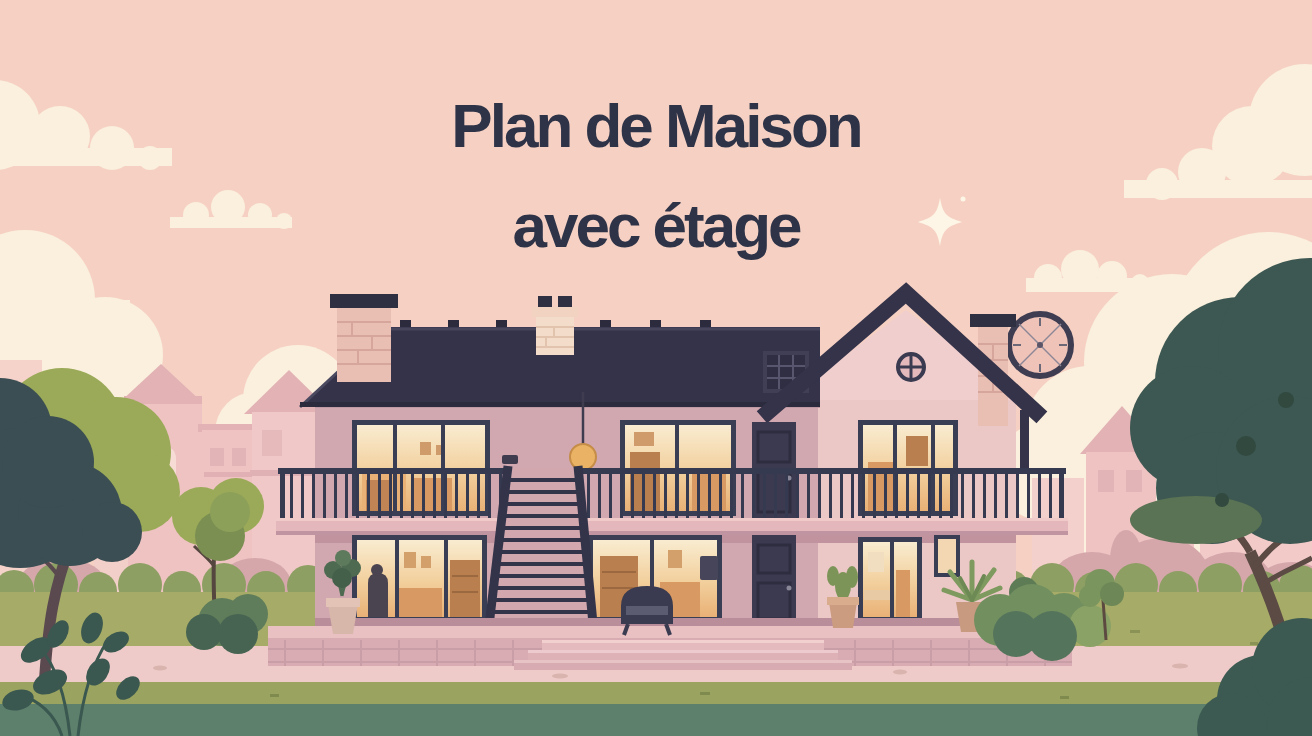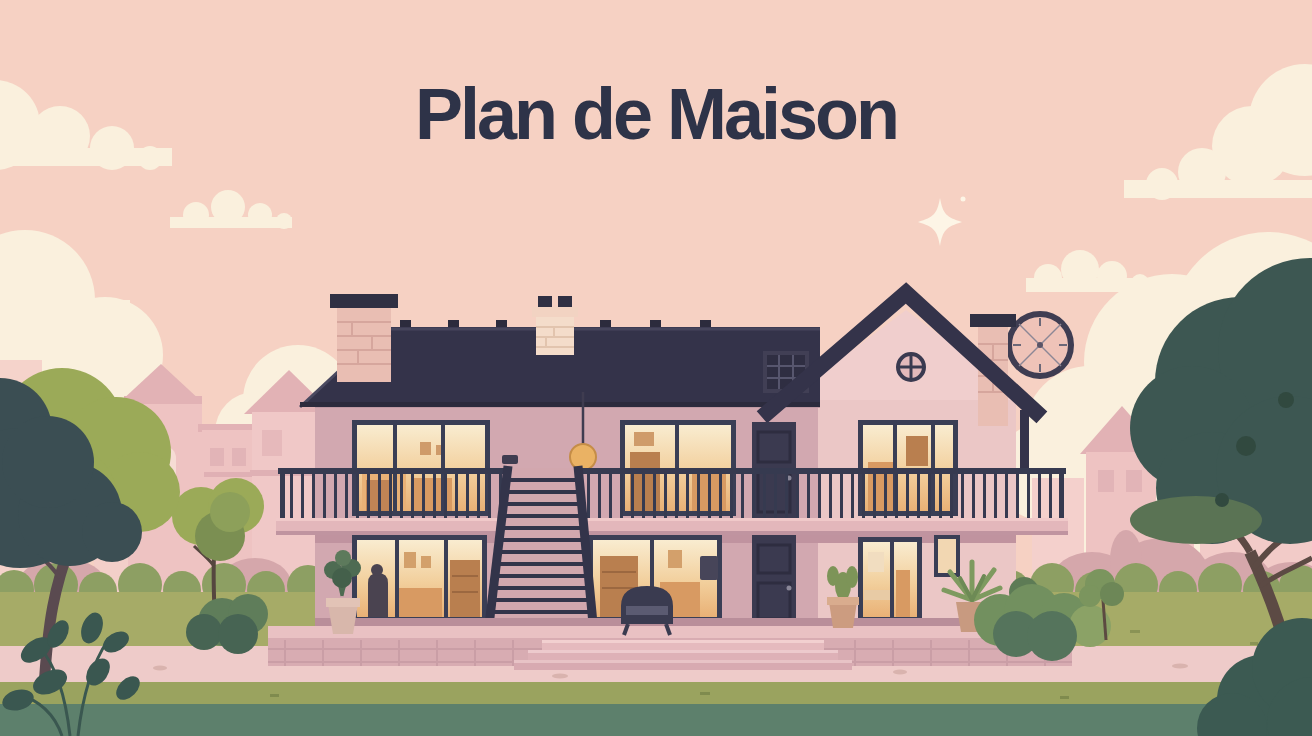--- a/index.html
+++ b/index.html
@@ -1,19 +1,19 @@
 <!DOCTYPE html>
 <html style="--sky: #f6d1c3; --cream: #faf0dd; --title: #2e3348; --roof: #34334a; --roofEdge: #2c2b3d; --wall: #d2a8b0; --wallLight: #ebc7c6; --gable: #f0cecd; --frame: #3a3e55; --glowTop: #f9ecd0; --glowMid: #f2cf9c; --glowDeep: #e9b176; --door: #3b3a50; --railing: #363a50; --slab: #e3b7bb; --terrace: #d8acb2; --terraceTop: #e9c1c3; --brick: #e9beb3; --brickPale: #f4dcca; --cap: #303043; --lawn: #a6ab67; --lawnOlive: #9aa35f; --path: #eecbc9; --foreground: #5d806c; --hedge: #8d9f63; --treeOlive: #9baa58; --treeDark: #3d5752; --trunk: #5a4a4c; --bgBuilding: #eec3c2; --bgBuildingDark: #e2b2b5; --shrubMauve: #d5a7ab; --bushGreen: #72905f; --bushDark: #55745c; --amber: #eab264; --clockFace: #efc3b8; --interior: #d89a62; --interiorDark: #b97f4f;"><head>
 <meta charset="utf-8">
 <style>
   html,body{margin:0;padding:0;background:var(--sky,#f6d1c3);}
   .scene{position:relative;width:1312px;height:736px;overflow:hidden;background:var(--sky,#f6d1c3);font-family:"Liberation Sans",sans-serif;}
   .scene svg{position:absolute;left:0;top:0;}
-  .title{position:absolute;left:0;top:64px;width:100%;text-align:center;z-index:5;
-         color:var(--title,#2e3348);font-weight:800;font-size:72px;line-height:100px;
+  .title{position:absolute;left:0;top:76px;width:100%;text-align:center;z-index:5;
+         color:var(--title,#2e3348);font-weight:800;font-size:62px;line-height:100px;
          letter-spacing:-3px;font-family:"Liberation Sans",sans-serif;}
   .title .l{white-space:nowrap;}
 </style>
 </head>
 <body>
 
 <div class="scene">
 <svg width="1312" height="736" viewBox="0 0 1312 736">
   <defs>
     <linearGradient id="winG" x1="0" y1="0" x2="0" y2="1">
@@ -522,14 +522,15 @@
   </g>
 
   <g fill="#fdf5e6">
     <path d="M940,198 C943,214 946,217 962,222 C946,227 943,230 940,246 C937,230 934,227 918,222 C934,217 937,214 940,198 Z"></path>
     <circle cx="963" cy="199" r="2.5"></circle>
   </g>
 </svg>
 
 <div class="title">
   <div class="l">Plan de Maison</div>
+  <div class="l">avec étage</div>
 </div>
 </div>
 
 </body></html>

